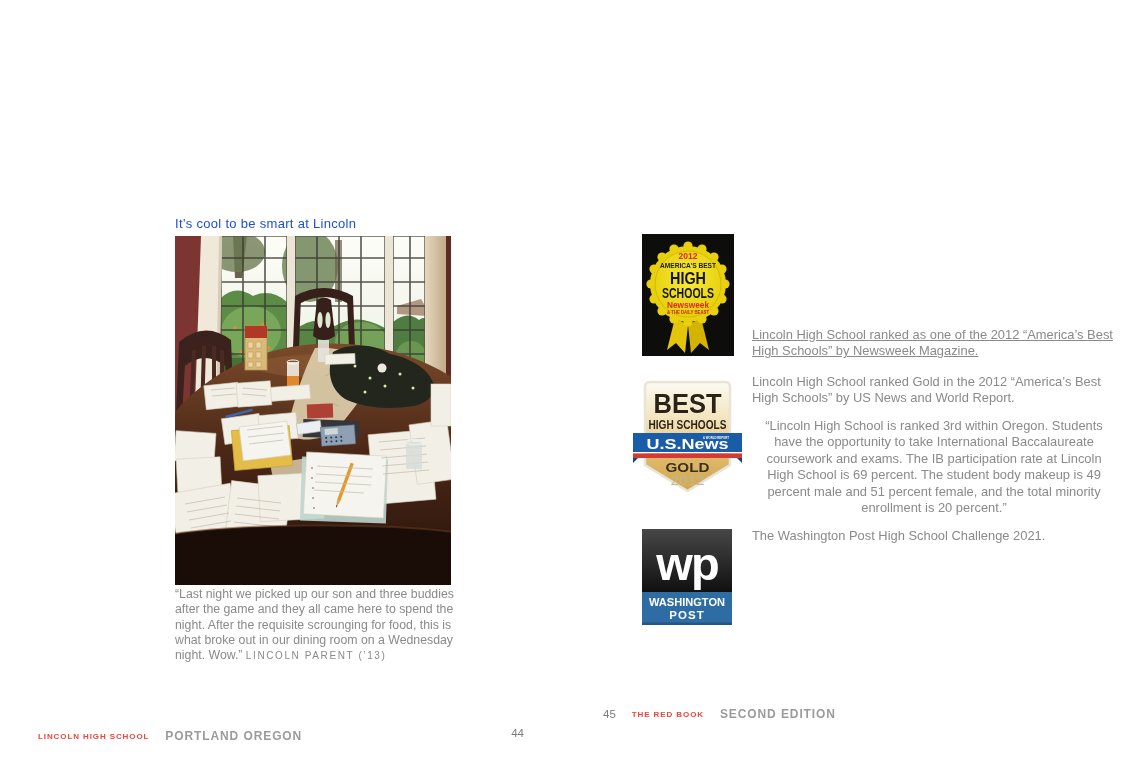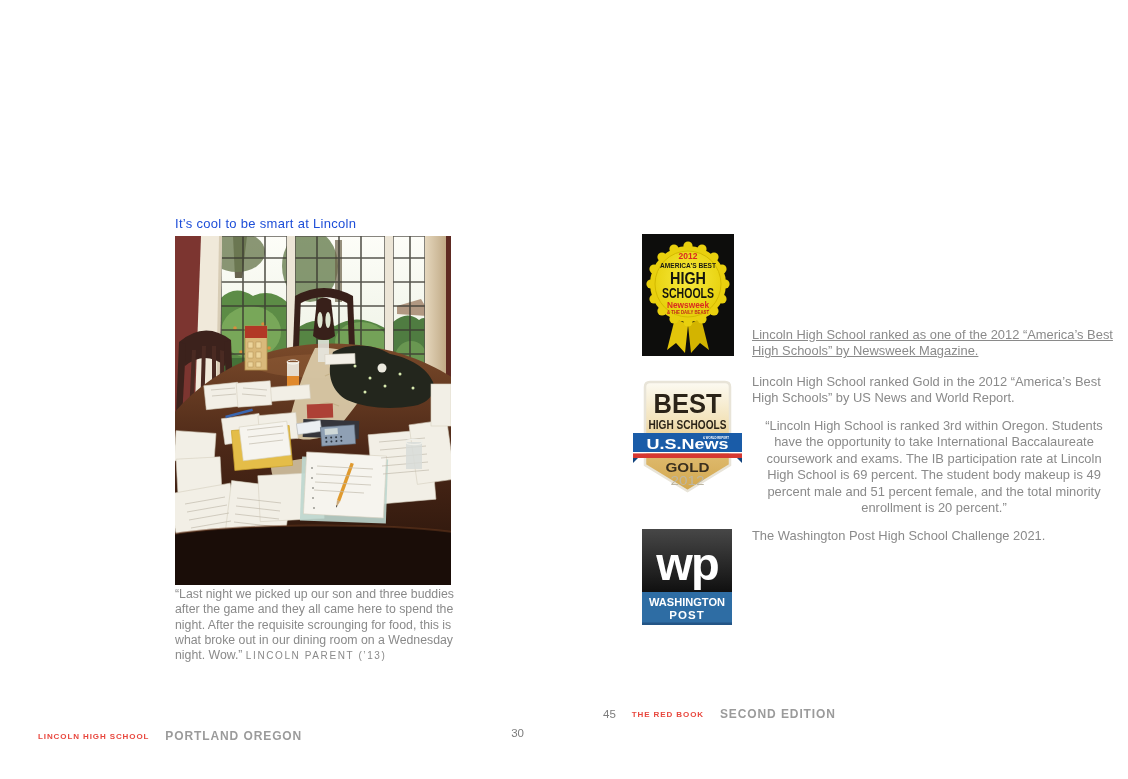--- a/index.html
+++ b/index.html
@@ -298,21 +298,21 @@
     <text x="45" y="90" text-anchor="middle" font-size="11.5" font-weight="bold" fill="#ffffff" letter-spacing="1">POST</text>
   </svg>
 
   <div class="abs para" style="left:752px;top:528px;">The Washington Post High School Challenge 2021.</div>
 
   <div class="abs footer-row" style="left:38px;top:729px;">
     <span class="f-red">LINCOLN HIGH SCHOOL</span>
     <span class="f-gray">PORTLAND OREGON</span>
   </div>
 
-  <div class="abs f-num pagenum-left" style="left:460px;top:727px;">30</div>
+  <div class="abs f-num pagenum-left" style="left:460px;top:727px;">44</div>
 
   <div class="abs footer-row" style="left:603px;top:707px;">
     <span class="f-num">45</span>
     <span class="f-red">THE RED BOOK</span>
     <span class="f-gray">SECOND EDITION</span>
   </div>
 
 </div>
 
 </body></html>

